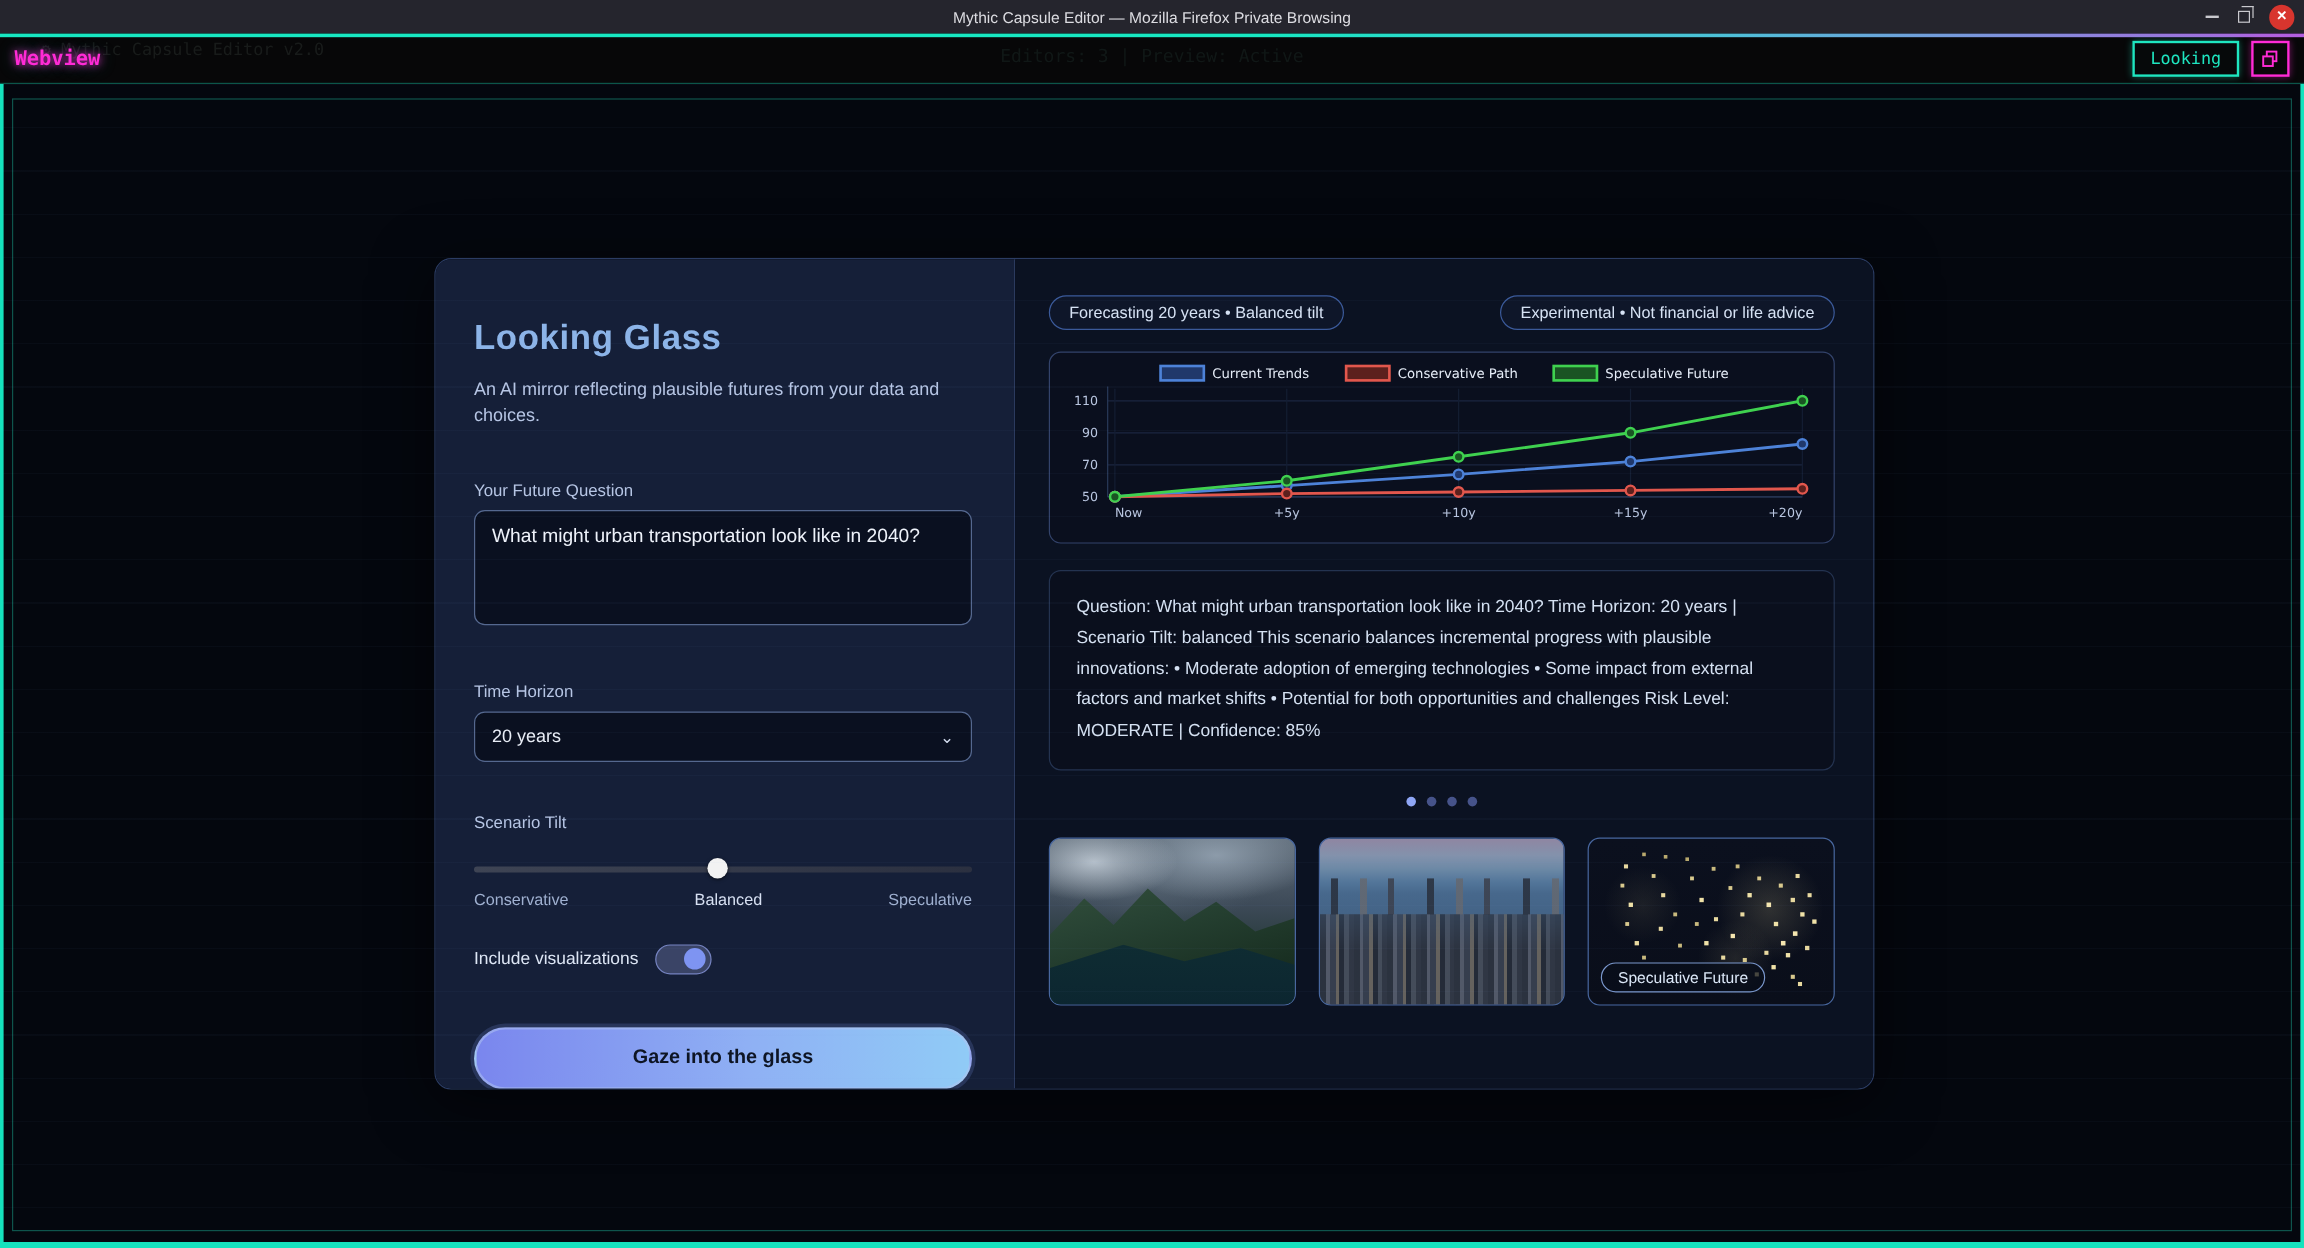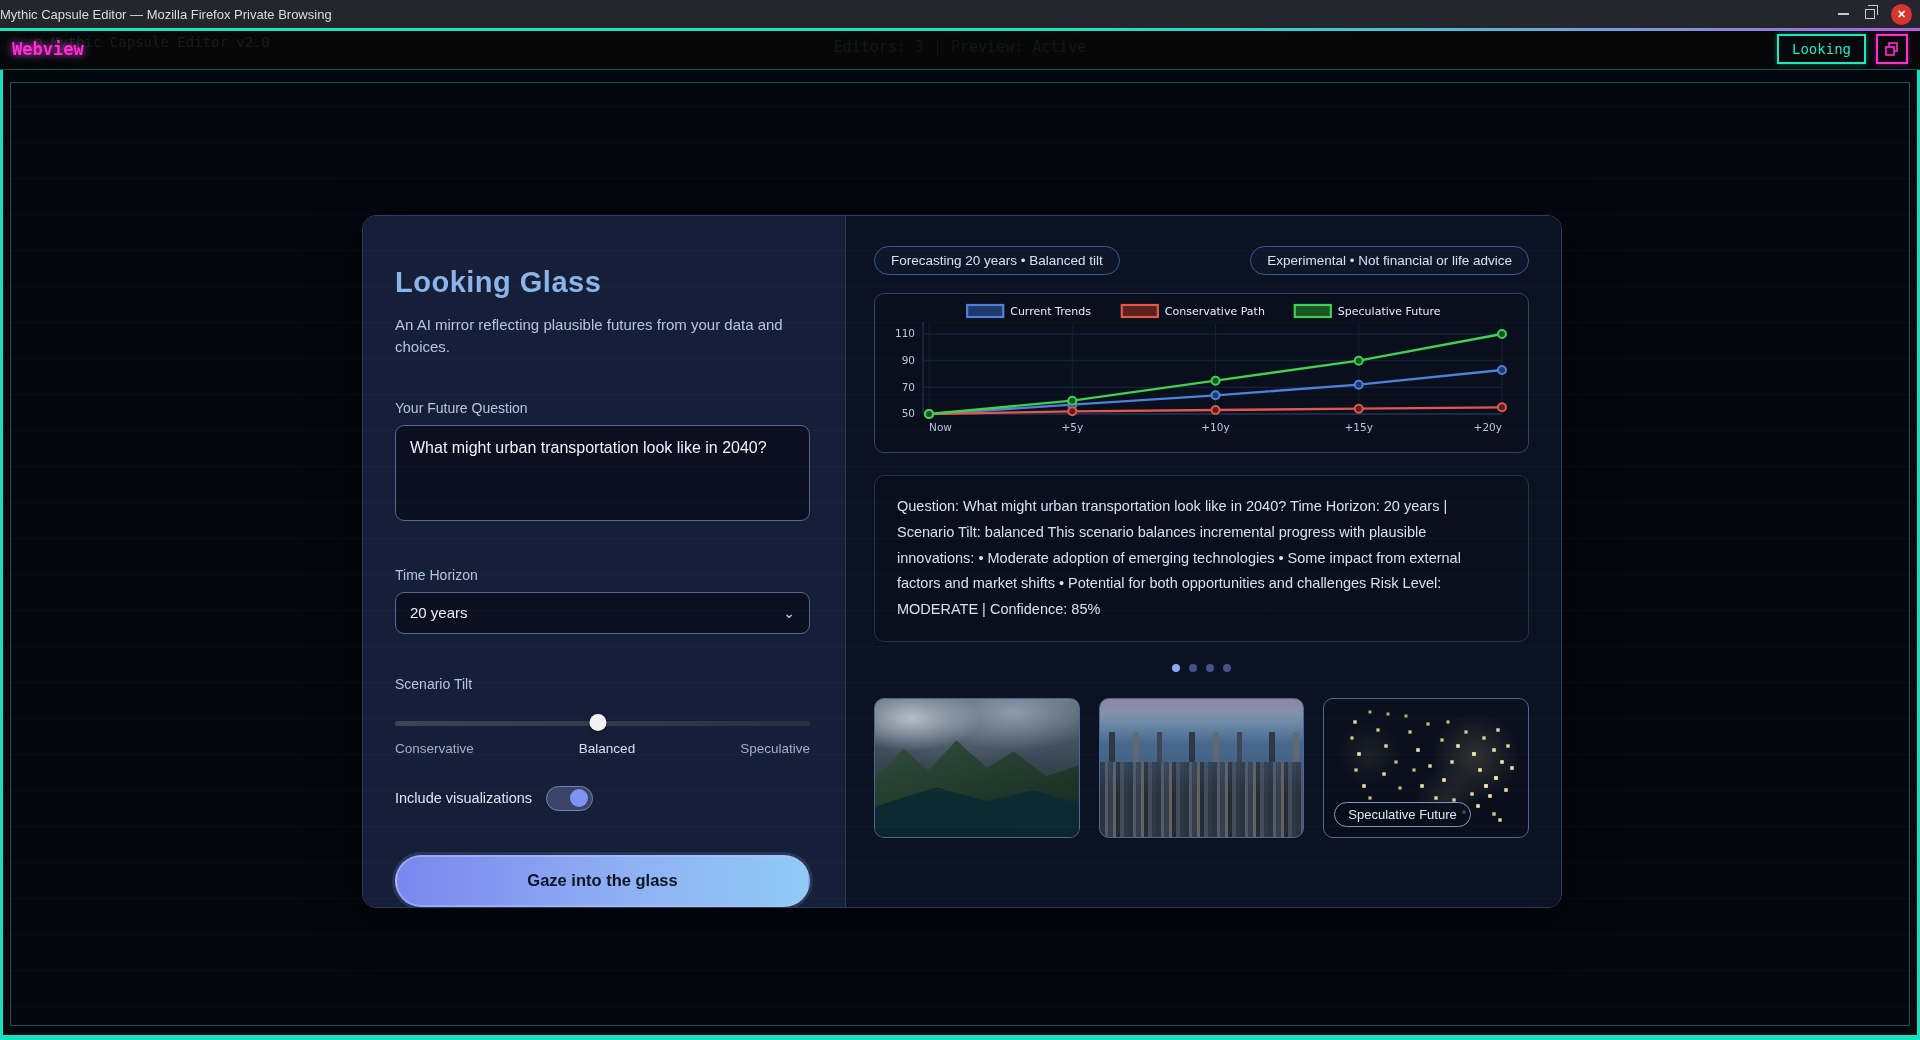--- a/index.html
+++ b/index.html
@@ -1,21 +1,21 @@
 <!DOCTYPE html>
 <html><head>
 <meta charset="utf-8">
 <style>
   * { margin:0; padding:0; box-sizing:border-box; }
   html,body { width:1920px; height:1040px; background:#000; overflow:hidden;
               font-family:"Liberation Sans", sans-serif; }
 
   
   .titlebar { position:absolute; left:0; top:0; width:1920px; height:28px;
-    background:#25252d; display:flex; align-items:center; }
+    background:#25252d; display:flex; align-items:center; justify-content:center; }
   .titlebar-text { color:#dcdce1; font-size:13px; }
   .win-controls { position:absolute; right:8px; top:0; height:28px; display:flex;
     align-items:center; gap:16px; }
   .btn-min { width:11px; height:2px; background:#c9c9ce; }
   .btn-restore { width:10px; height:10px; border:1.5px solid #c9c9ce; position:relative; }
   .btn-restore::before { content:""; position:absolute; left:2px; top:-5px; width:9px;
     height:9px; border-top:1.5px solid #c9c9ce; border-right:1.5px solid #c9c9ce; }
   .btn-close { width:21px; height:21px; border-radius:50%; background:#d8352e;
     color:#fff; font-size:11px; line-height:21px; text-align:center; font-weight:bold; }
 

